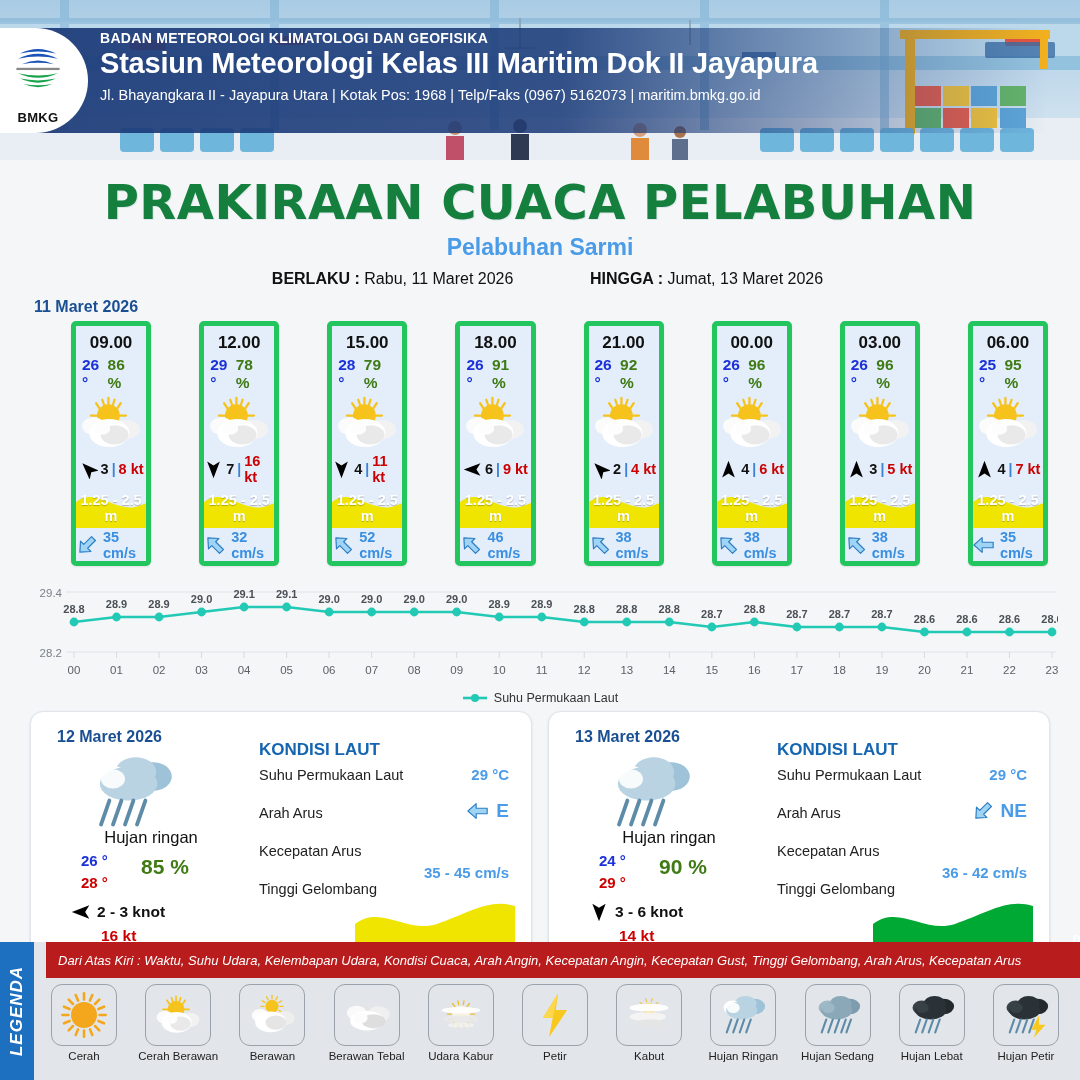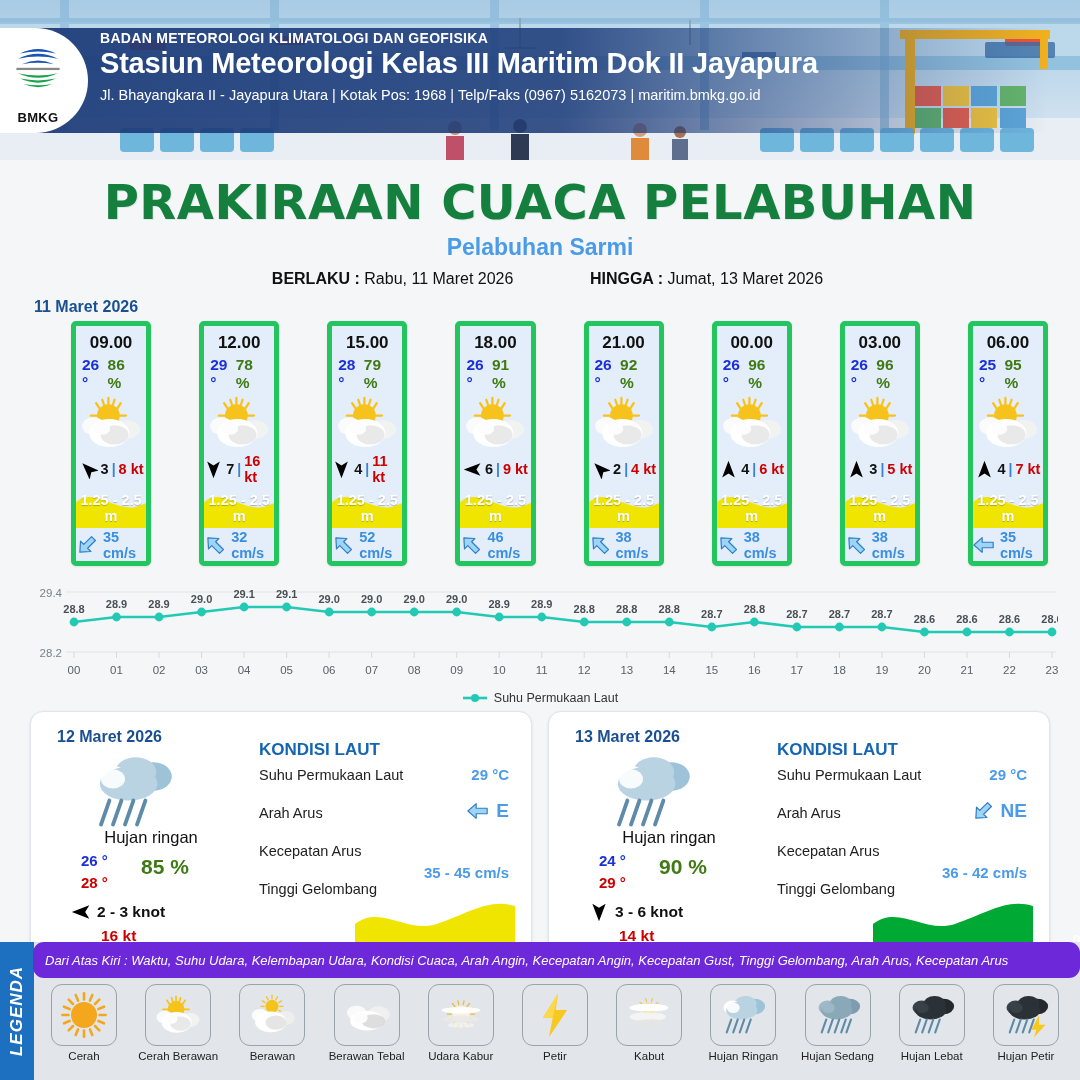--- a/index.html
+++ b/index.html
@@ -124,22 +124,22 @@
   }
   .lg-side {
     position:absolute; left:0; top:0; width:34px; height:138px;
     background:#1d6fc0; display:flex; align-items:center; justify-content:center;
   }
   .lg-side span {
     transform: rotate(-90deg); white-space:nowrap;
     font-size:17px; font-weight:bold; font-style:italic; color:#fff; letter-spacing:1px;
   }
   .lg-top {
-    position:absolute; left:33px; top:0; right:0; height:36px;
-    background:#6d28d9; display:flex; align-items:center; padding-left:12px;border-radius:11px;
+    position:absolute; left:46px; top:0; right:0; height:36px;
+    background:#b91c1c; display:flex; align-items:center; padding-left:12px;
   }
   .lg-top span { font-size:13px; font-style:italic; color:#fff; }
   .lg-items { position:absolute; left:34px; top:36px; right:0; bottom:0;
     display:flex; justify-content:space-between; padding:6px 8px 0 4px; }
   .lg-item { width:92px; text-align:center; }
   .lg-box {
     width:66px; height:62px; margin:0 auto;
     border:1px solid #9aa3ab; border-radius:11px;
     display:flex; align-items:center; justify-content:center;
   }

